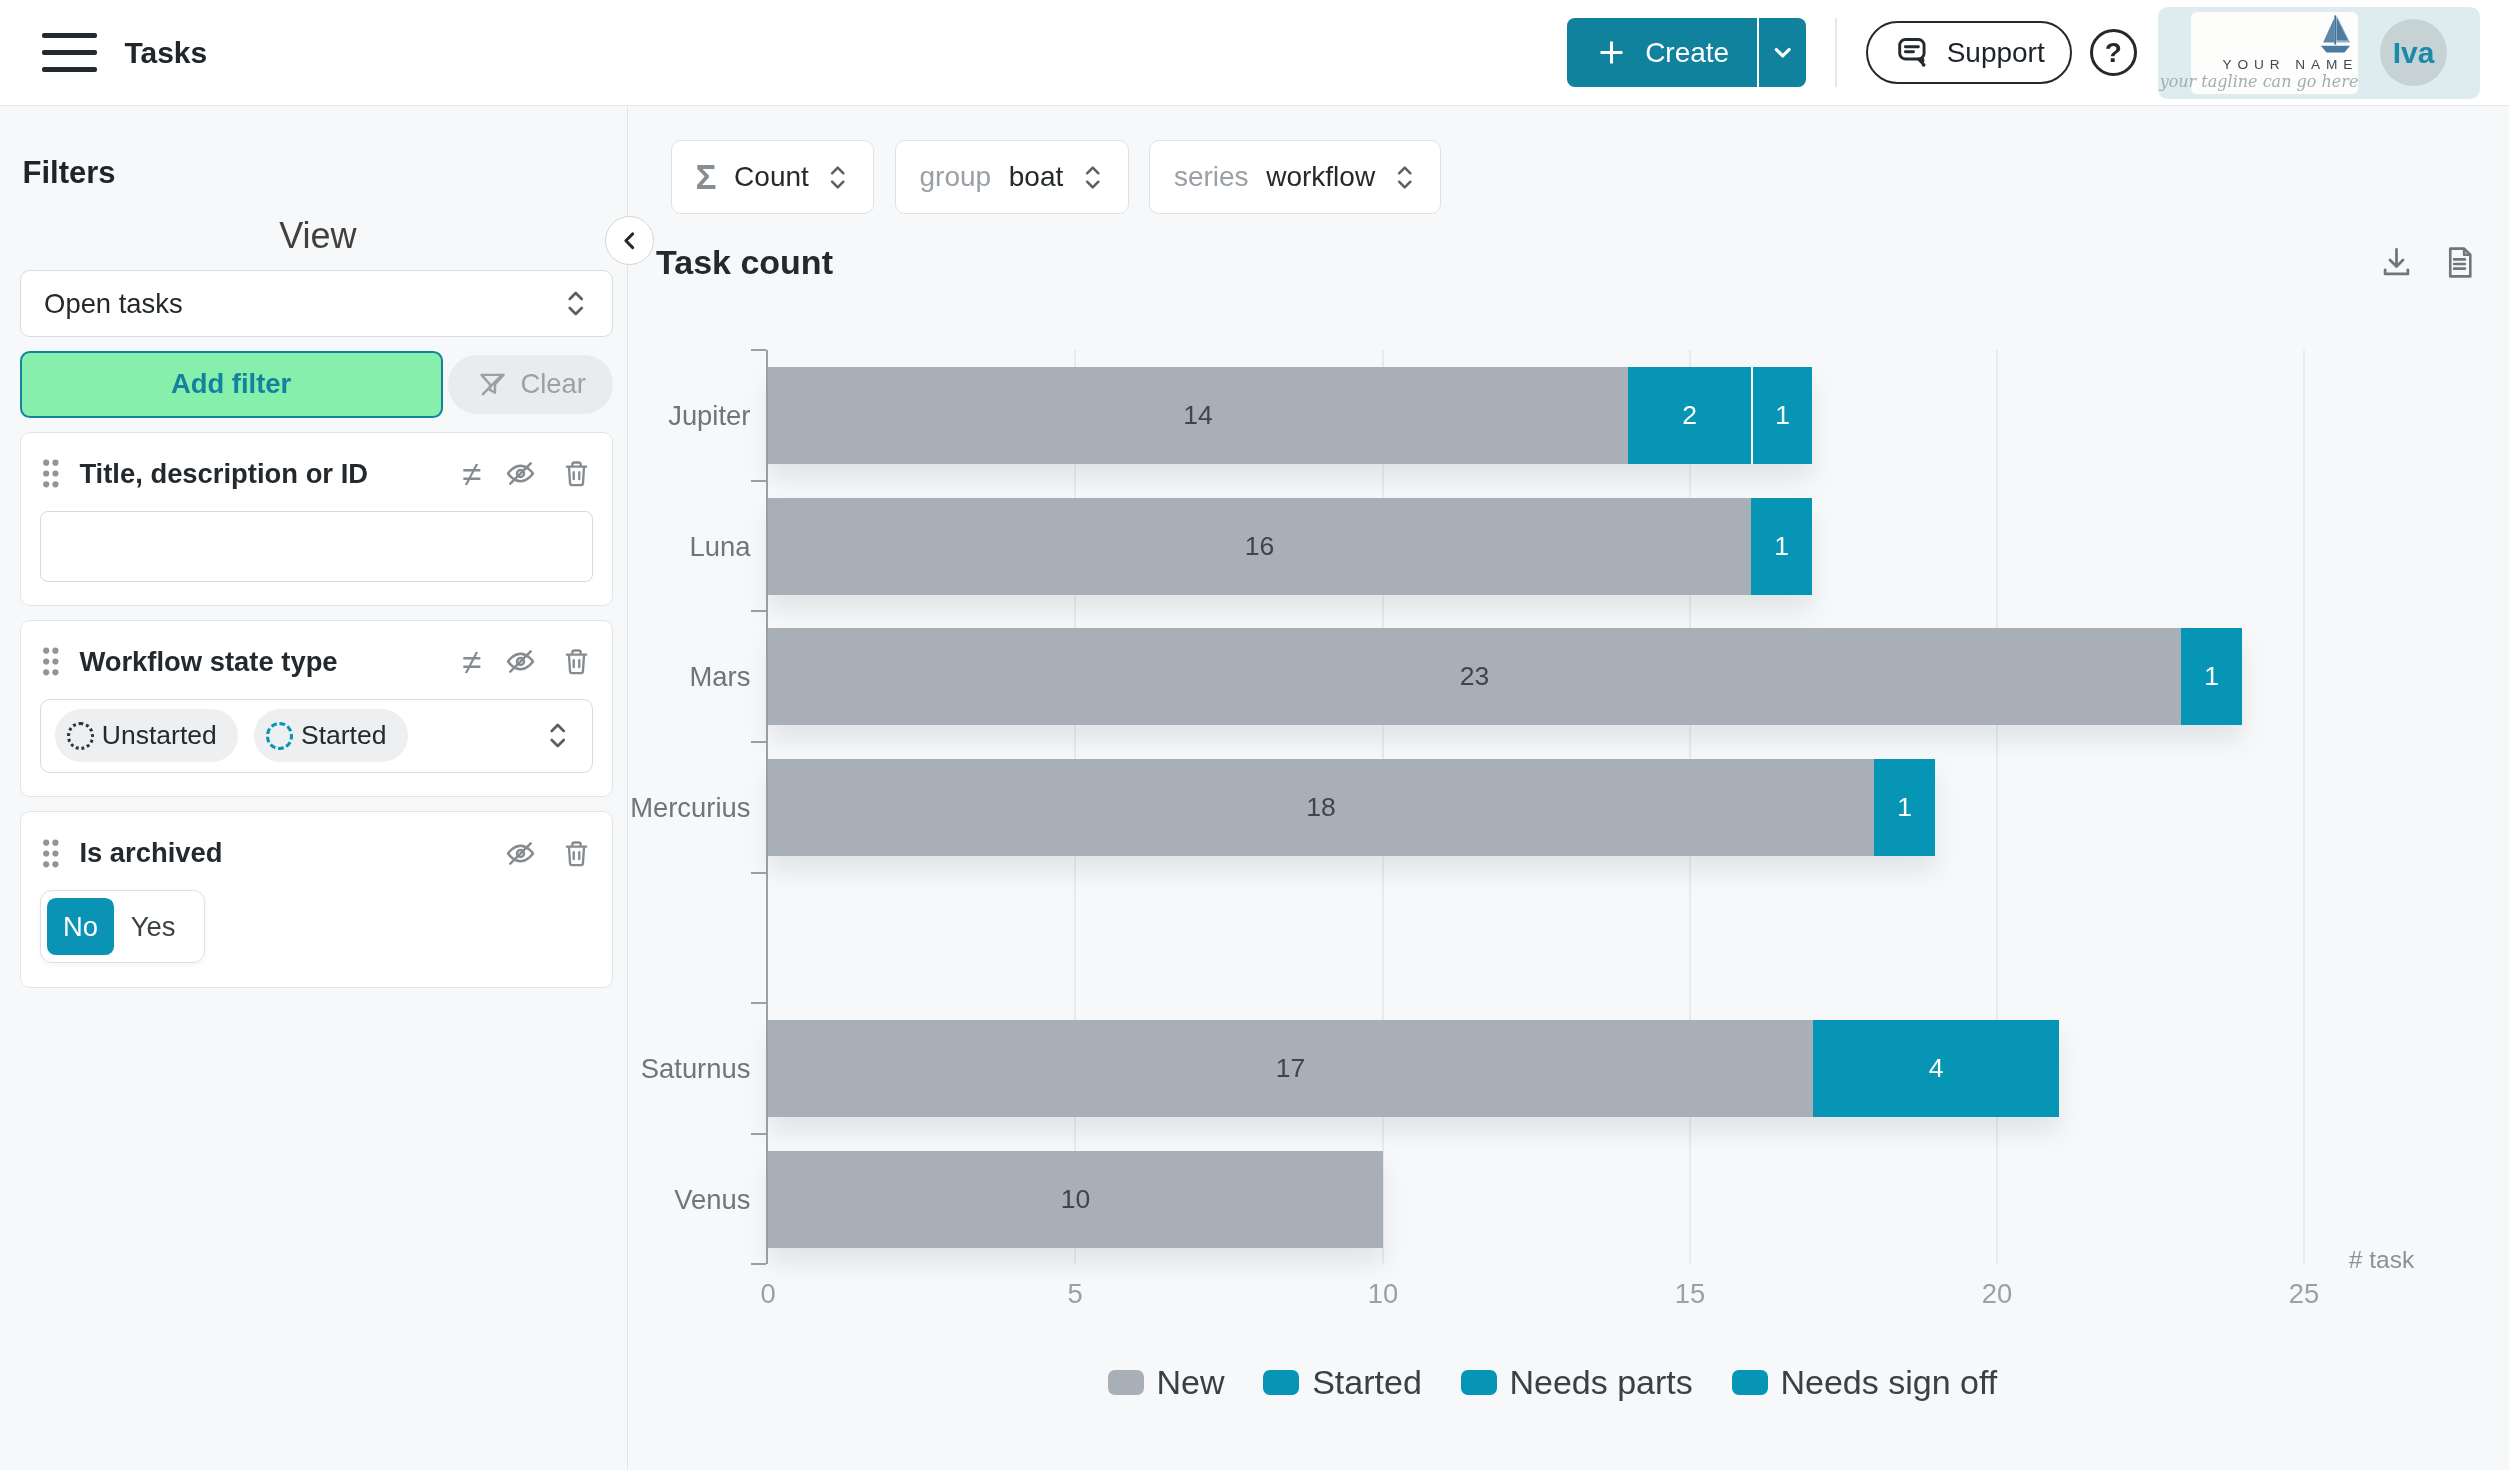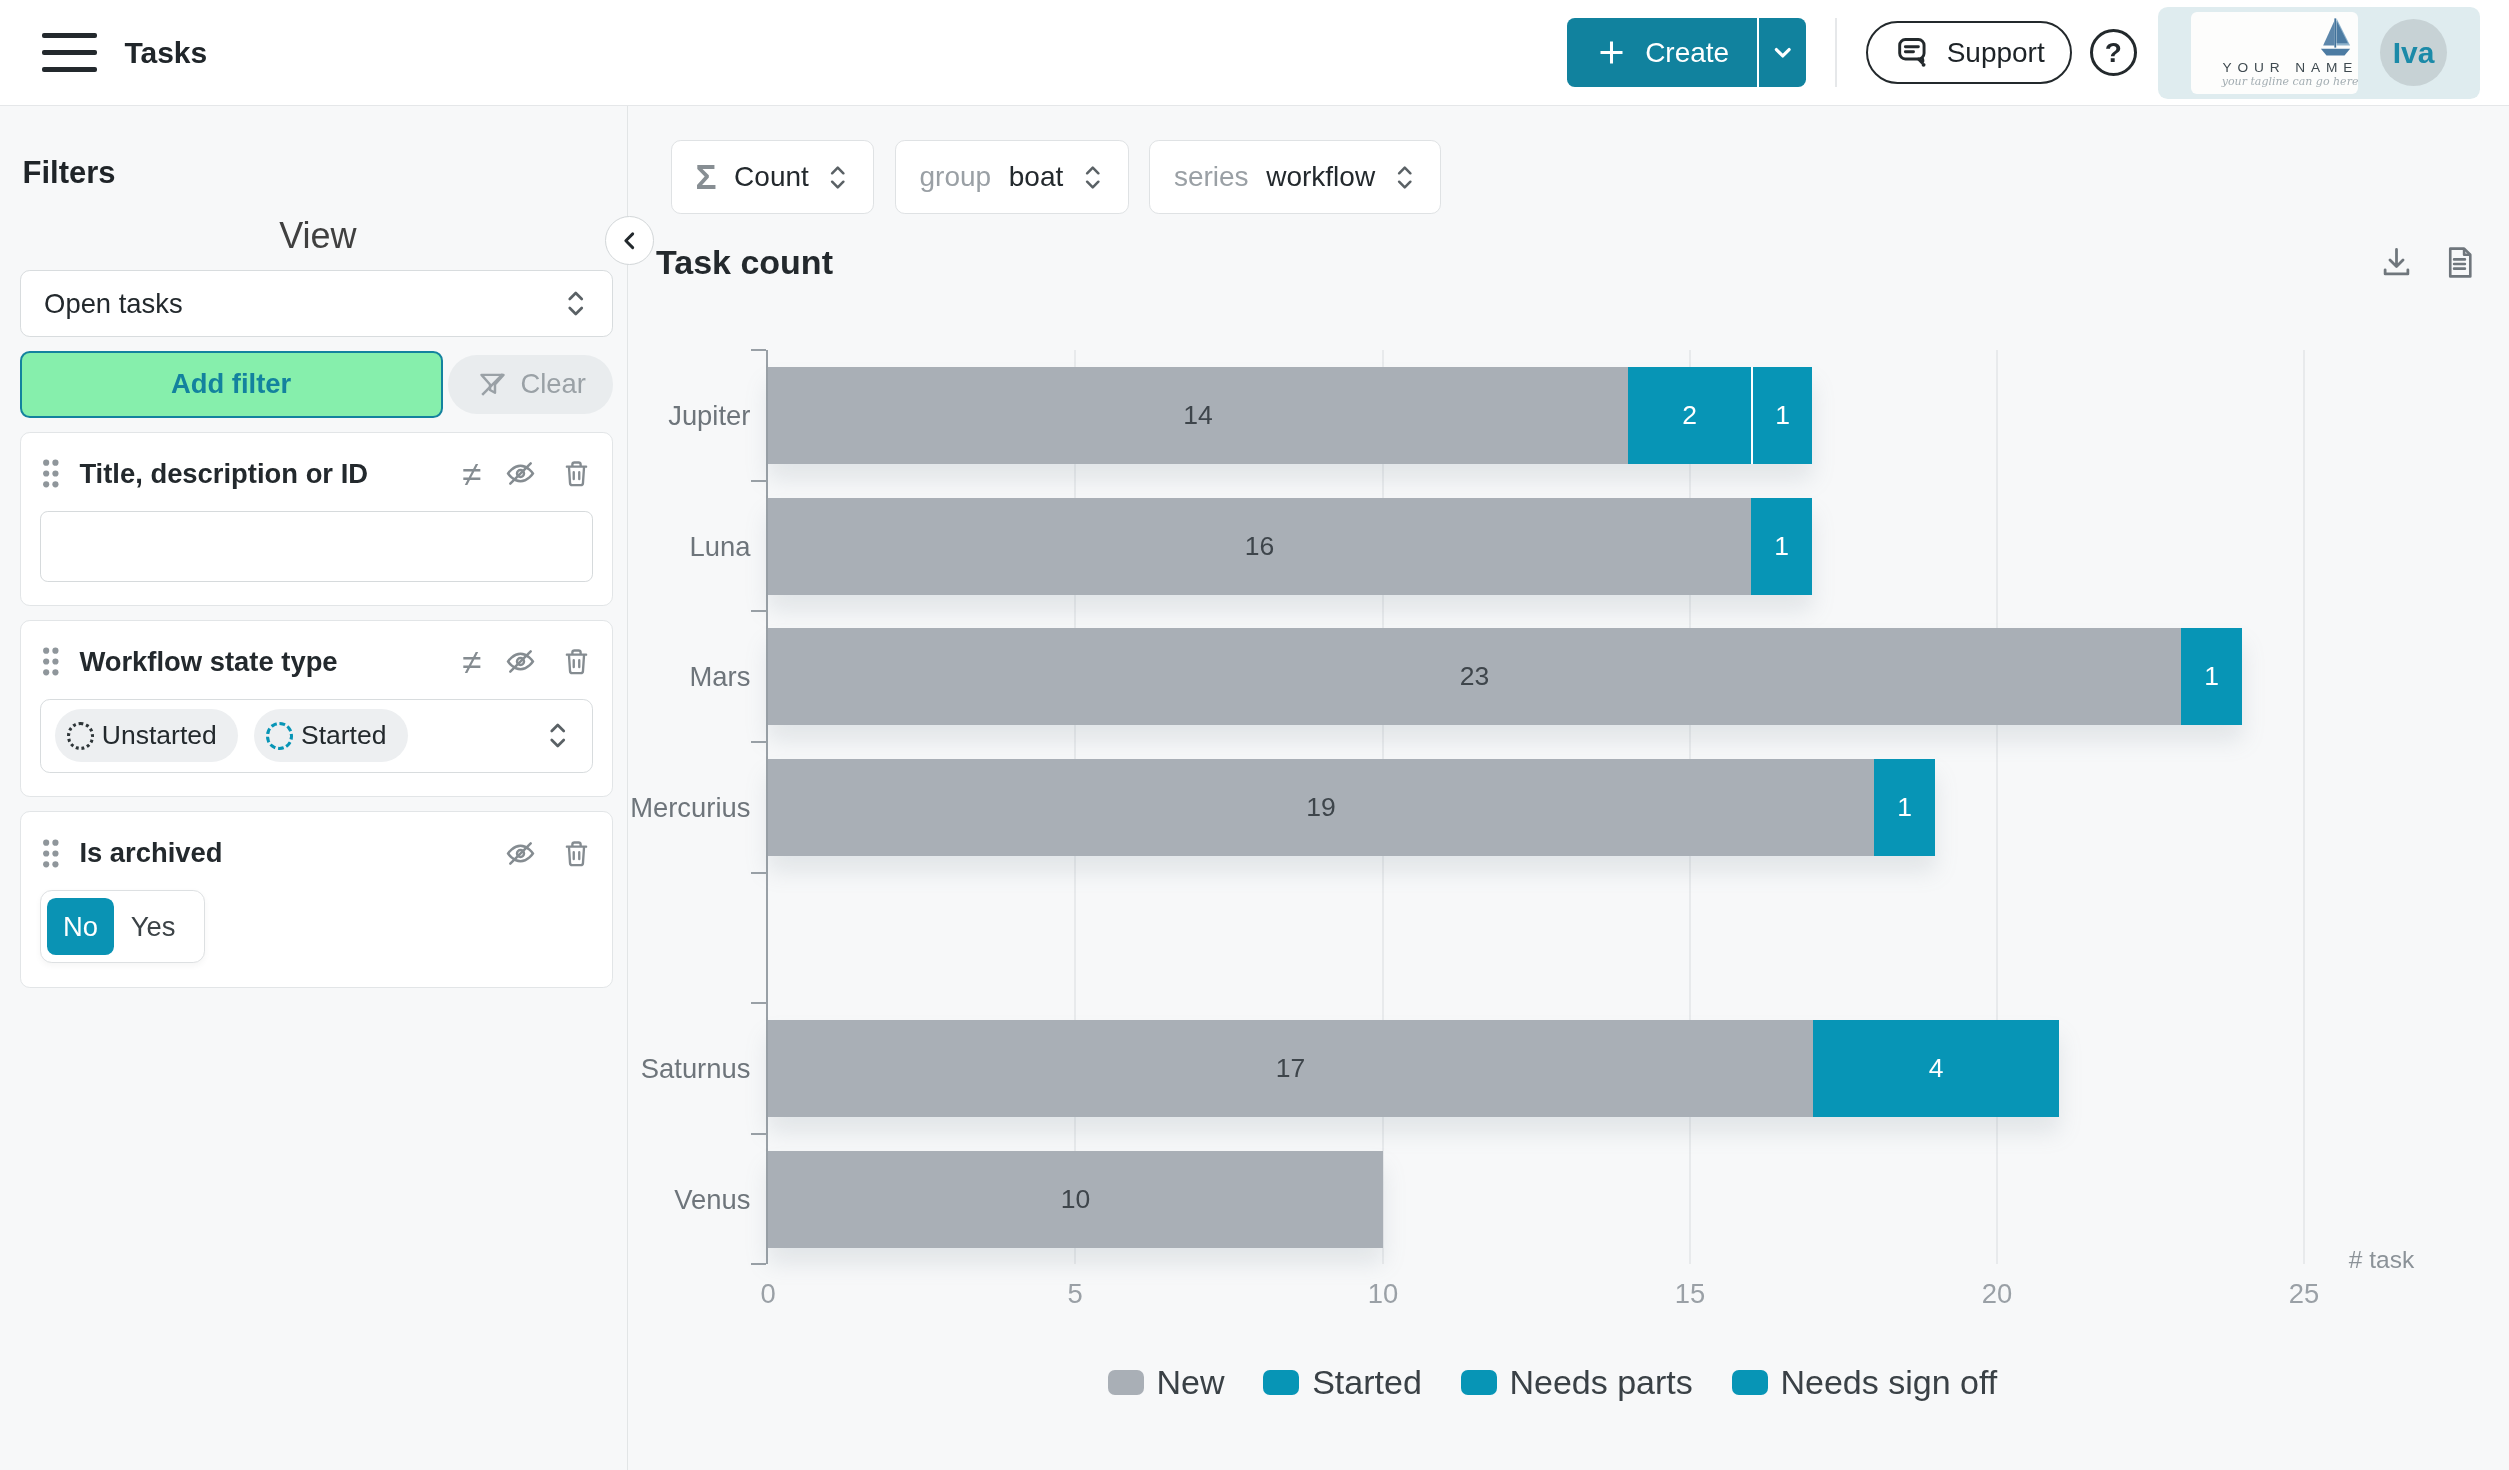--- a/index.html
+++ b/index.html
@@ -20,21 +20,21 @@
                   border-radius:0 7.8px 7.8px 0; cursor:pointer; }
   .tb-divider { width:2px; height:69px; background:#e6e8ea; margin:0 29px; }
   .support-btn { height:63px; border:2.9px solid #23292c; border-radius:33px; padding:0 25.5px;
                  display:flex; align-items:center; gap:13.7px; font-size:28px; color:#1d2327; background:#fff; cursor:pointer; }
   .help-btn { width:47px; height:47px; border:3.4px solid #23292c; border-radius:50%; margin:0 21.6px 0 17.6px;
               display:grid; place-items:center; font-size:28px; font-weight:700; background:#fff; cursor:pointer; }
   .account { height:92px; border-radius:9.8px; background:#dfecef; display:flex; align-items:center; padding:4.9px 33px; }
   .logo-card { width:167px; height:82px; background:#fdfdfc; border-radius:5.9px;
                display:flex; flex-direction:column; align-items:flex-end; justify-content:center; }
   .logo-name { font-size:13.7px; letter-spacing:5.9px; color:#3f4a50; margin-top:2.9px; white-space:nowrap; }
-  .logo-tagline { font-size:11px; color:#a3adb2; font-family:"DejaVu Serif", serif; font-style:italic; white-space:nowrap; }
+  .logo-tagline { font-size:16px; color:#a3adb2; font-family:"DejaVu Serif", serif; font-style:italic; white-space:nowrap; }
   .avatar { width:67px; height:67px; border-radius:50%; background:#c7d2d5; color:#1b8aa8;
             font-weight:700; font-size:30px; display:grid; place-items:center; margin-left:21.6px; }
 
   
   .app-body { display:flex; height:1364px; position:relative; }
   .sidebar { width:628px; min-width:628px; border-right:1px solid #e2e5e6; padding:49px 13.7px 0 19.6px; position:relative; }
   .collapse-btn { position:absolute; left:605px; top:110px; width:49px; height:49px; border-radius:50%;
                   background:#fff; border:1.5px solid #d2d6d8; display:grid; place-items:center; z-index:6;
                   color:#23292d; cursor:pointer; }
   .filters-heading { font-size:31px; font-weight:700; color:#1f2428; margin-left:2.9px; }
@@ -394,21 +394,21 @@
           <div class="crow" style="top: 261px; height: 131px;">
             <div class="cat">Mars</div>
             <div class="bar" style="top: 16.7px; height: 97px;">
               <div class="seg" style="width: 1413px; background: rgb(169, 175, 182); color: rgb(62, 69, 75);">23</div>
               <div class="seg" style="width: 61px; background: rgb(7, 149, 182); color: rgb(255, 255, 255);">1</div>
             </div>
           </div>
           <div class="crow" style="top: 392px; height: 131px;">
             <div class="cat">Mercurius</div>
             <div class="bar" style="top: 16.7px; height: 97px;">
-              <div class="seg" style="width: 1106px; background: rgb(169, 175, 182); color: rgb(62, 69, 75);">19</div>
+              <div class="seg" style="width: 1106px; background: rgb(169, 175, 182); color: rgb(62, 69, 75);">18</div>
               <div class="seg" style="width: 61px; background: rgb(7, 149, 182); color: rgb(255, 255, 255);">1</div>
             </div>
           </div>
           <div class="crow" style="top: 653px; height: 131px;">
             <div class="cat">Saturnus</div>
             <div class="bar" style="top: 16.7px; height: 97px;">
               <div class="seg" style="width: 1045px; background: rgb(169, 175, 182); color: rgb(62, 69, 75);">17</div>
               <div class="seg" style="width: 246px; background: rgb(7, 149, 182); color: rgb(255, 255, 255);">4</div>
             </div>
           </div>

